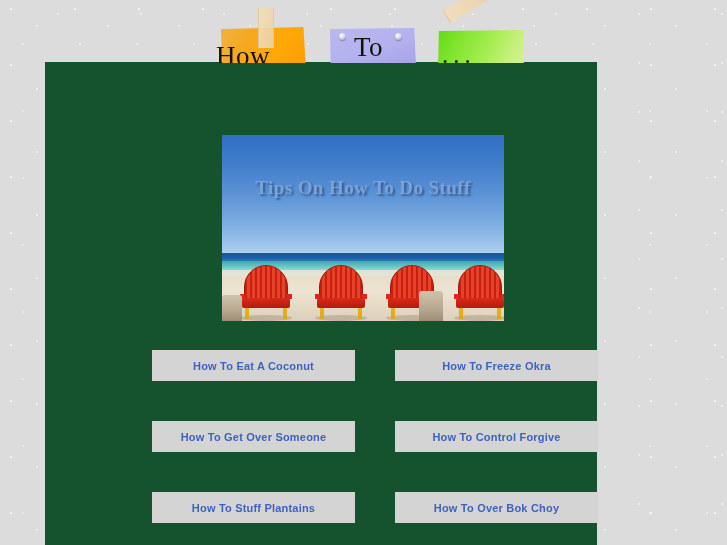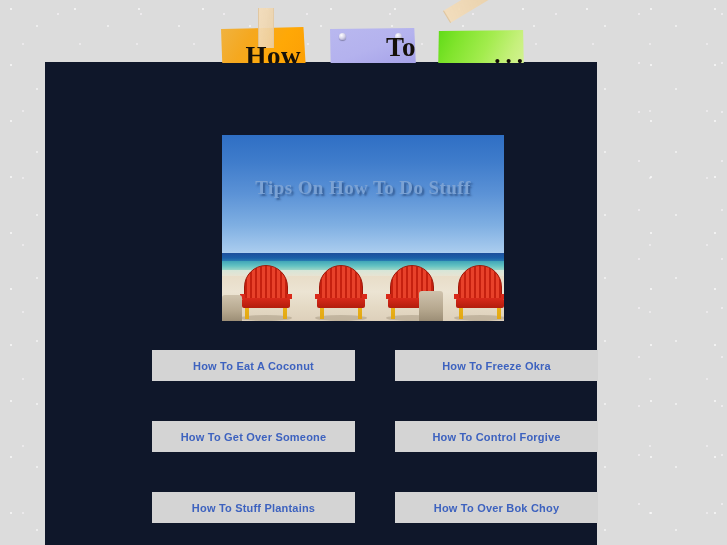--- a/index.html
+++ b/index.html
@@ -46,27 +46,26 @@
   .note-body {
     position: absolute;
     left: 0; top: 0;
     width: 100%;
     height: 100%;
     box-shadow: 2px 3px 5px rgba(0,0,0,0.30);
   }
   .note-label {
     position: absolute;
     width: 100%;
-    text-align: right;
+    text-align: left;
     font-family: "Liberation Serif", serif;
     font-size: 27px;
     color: #15100a;
     letter-spacing: 0.5px;
     z-index: 4;
-    font-weight: bold;
   }
 
   
   #note-how {
     left: 221px; top: 27px;
     width: 85px; height: 50px;
   }
   #note-how .note-body {
     background: linear-gradient(120deg, #f0b340 0%, #f5a81f 30%, #ffa806 62%, #fb9d05 100%);
     clip-path: polygon(0% 4%, 97% 0%, 100% 88%, 78% 100%, 2% 96%);
@@ -75,21 +74,21 @@
 
   
   #note-to {
     left: 330px; top: 28px;
     width: 86px; height: 48px;
   }
   #note-to .note-body {
     background: linear-gradient(160deg, #b9b8ef 0%, #b4b2ee 45%, #a9a6ea 75%, #9d99e4 100%);
     clip-path: polygon(0% 2%, 98% 0%, 100% 82%, 62% 100%, 1% 94%);
   }
-  #note-to .note-label { top: 4px; left: 0px; }
+  #note-to .note-label { top: 4px; left: 0px; padding-left: 24px; }
 
   
   #note-dots {
     left: 438px; top: 30px;
     width: 86px; height: 48px;
   }
   #note-dots .note-body {
     background: linear-gradient(115deg, #5fdb17 0%, #80e42c 22%, #a3ec4e 52%, #c6f07c 78%, #d8f39a 100%);
     clip-path: polygon(1% 2%, 99% 0%, 100% 92%, 50% 100%, 0% 96%);
   }
@@ -129,21 +128,21 @@
     z-index: 4;
   }
   #pin-left  { left: 9px;  top: 5px; }
   #pin-right { left: 65px; top: 5px; }
 
   
   .page {
     position: absolute;
     left: 45px; top: 62px;
     width: 552px; height: 483px;
-    background: #0f172a;
+    background: #14532d;
     z-index: 1;
   }
 
   
   .banner {
     position: absolute;
     left: 177px; top: 73px;
     width: 282px; height: 186px;
     overflow: hidden;
   }

